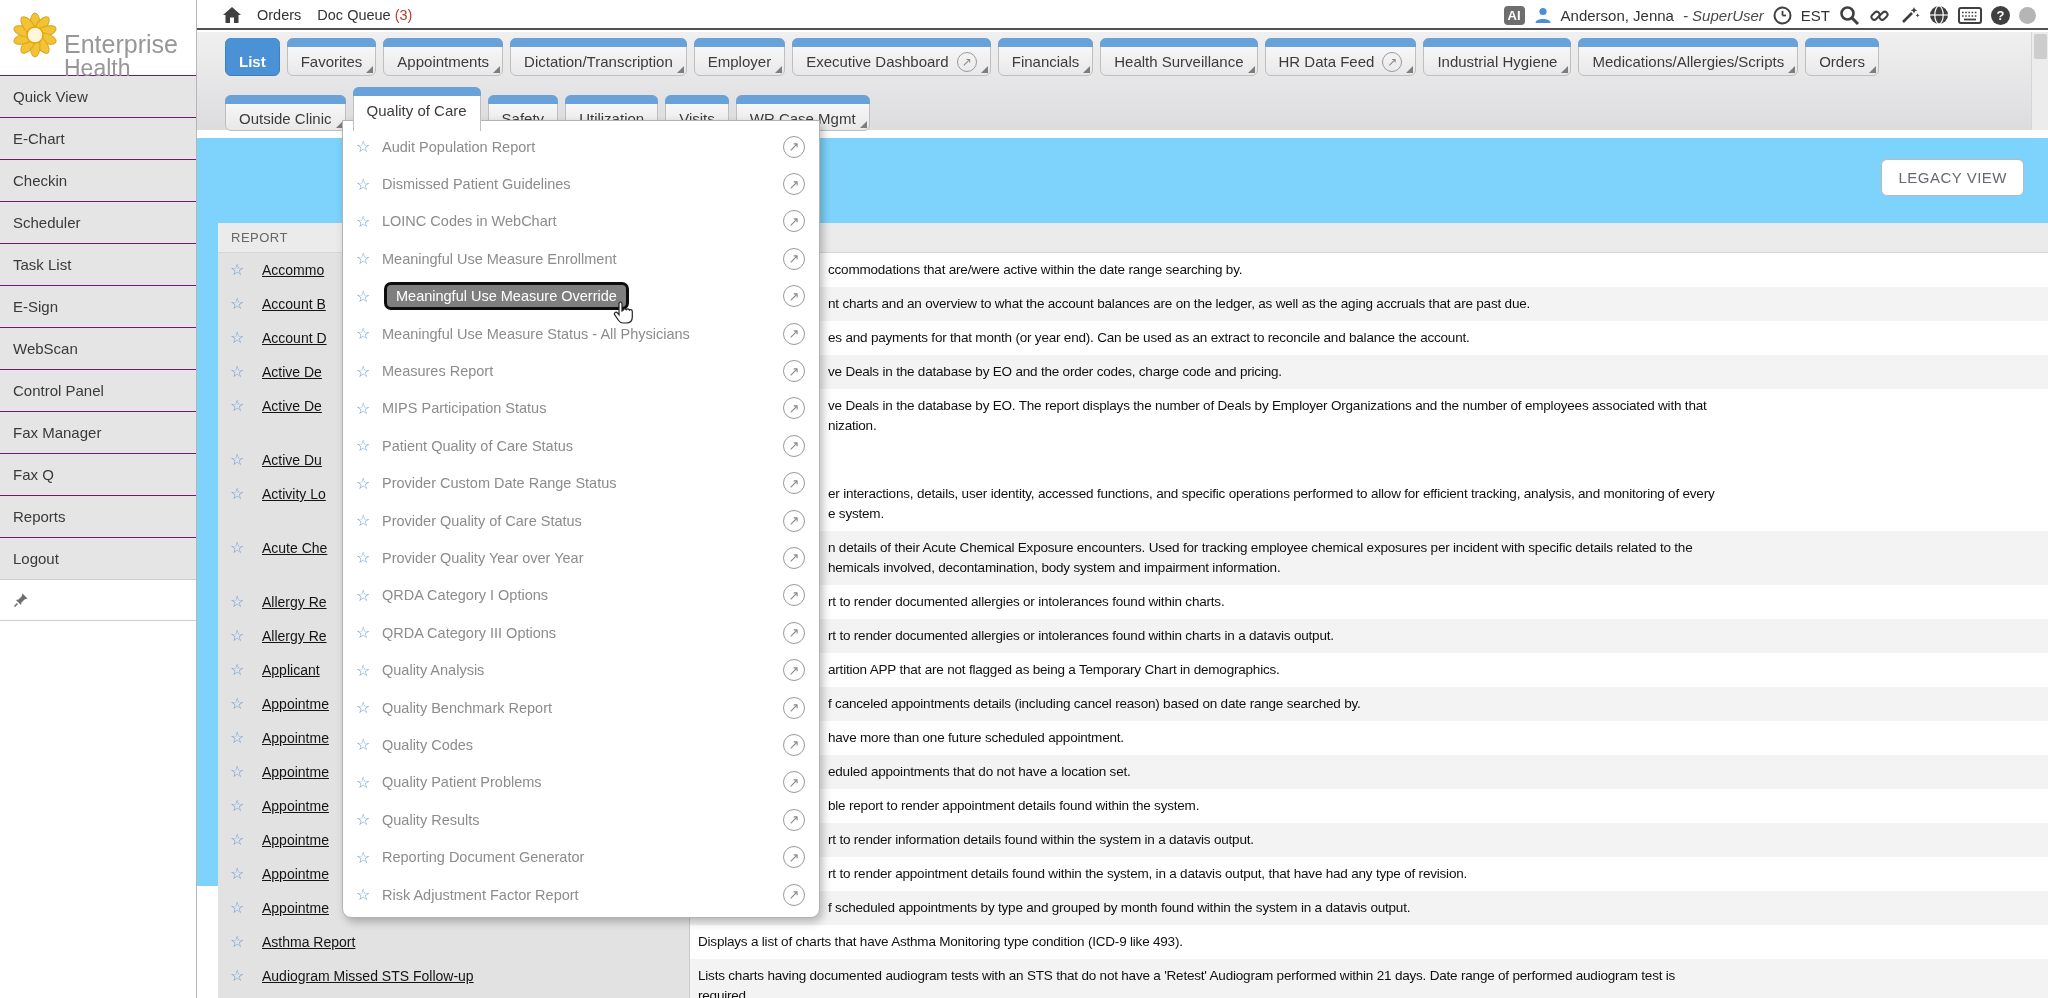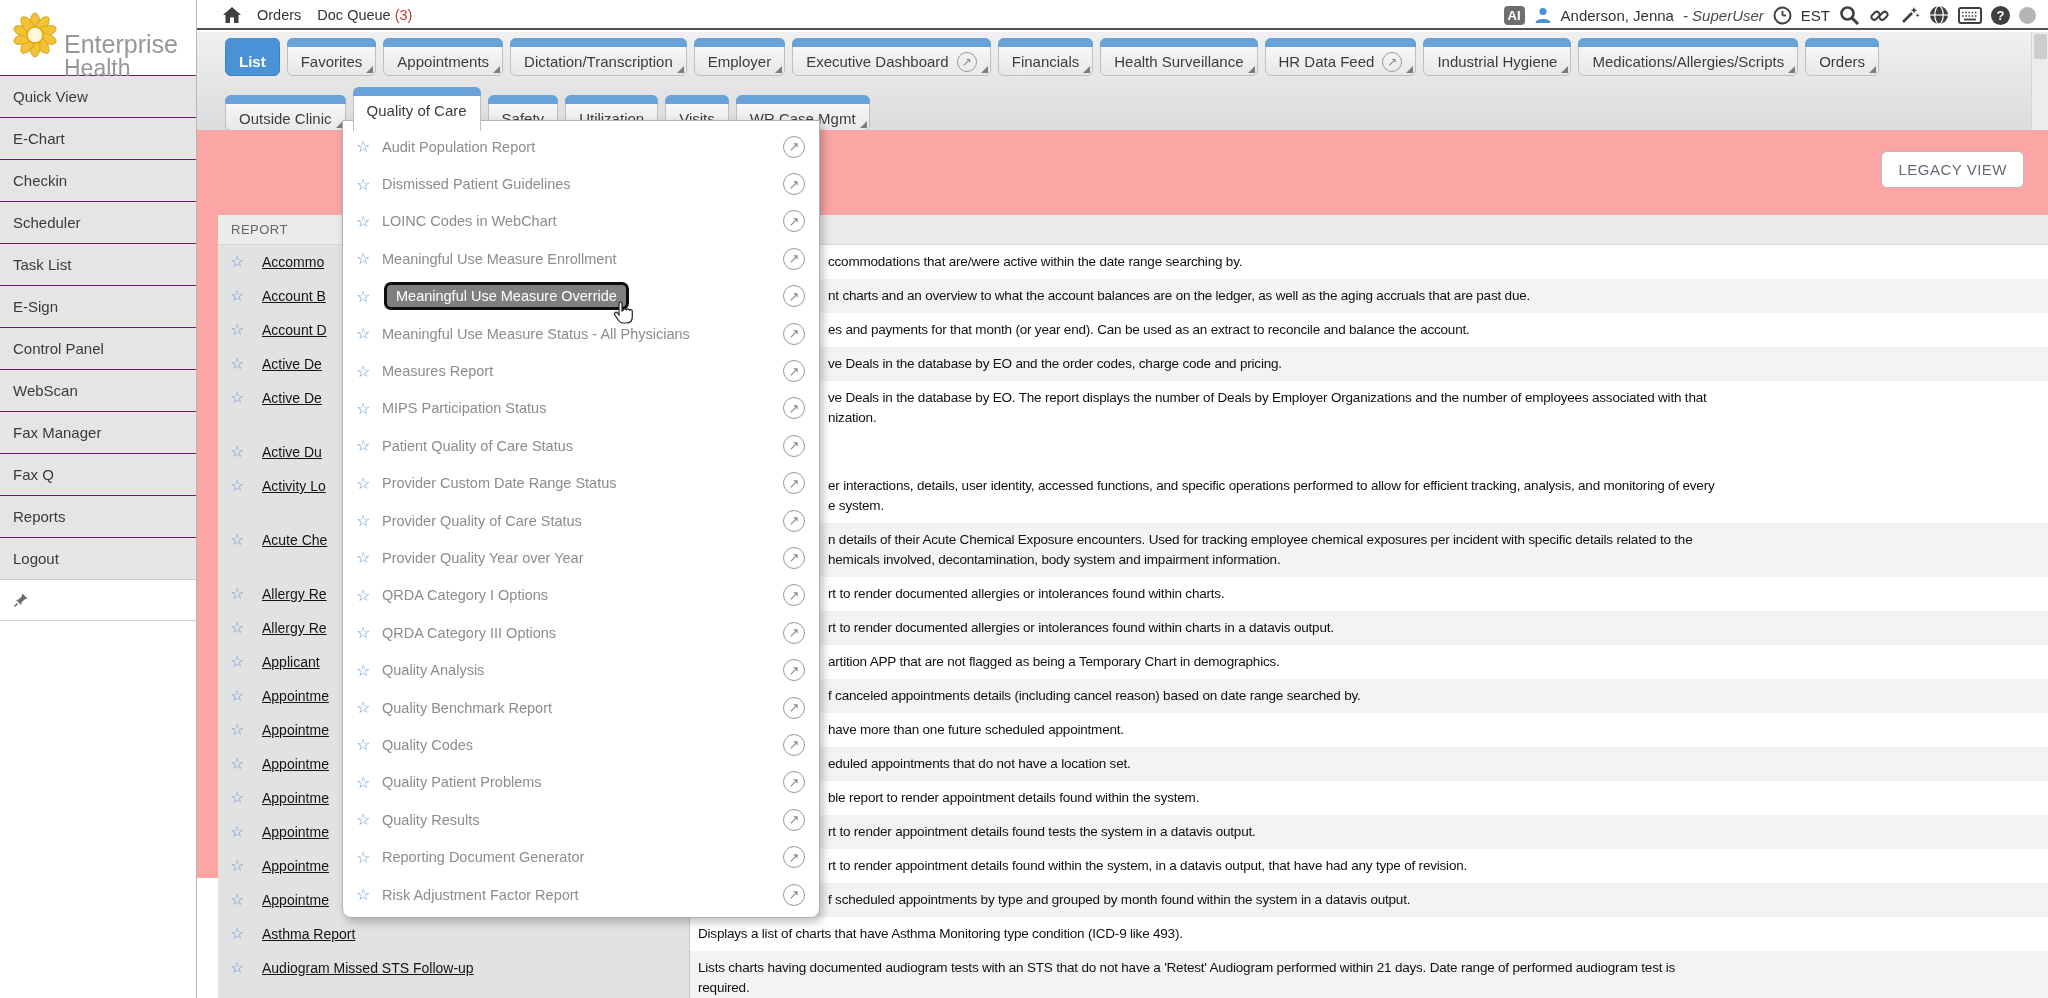--- a/index.html
+++ b/index.html
@@ -66,21 +66,21 @@
   .tab2.active2 .lbl { color:#3c3c3c; }
 
   
   #trackA { position:absolute; right:0; top:32px; width:17px; height:98px; background:#ececec;
     border-left:1px solid #d5d5d5; }
   #trackA .thumb { position:absolute; left:2px; top:2px; width:13px; height:25px;
     background:#cdcdcd; border-radius:2px; }
   #trackB { position:absolute; right:0; top:130px; width:17px; height:85px; background:#fdfdfd; }
 
   
-  #band { position:absolute; left:0; top:130px; width:100%; height:748px; background:#fca5a5; }
+  #band { position:absolute; left:0; top:138px; width:100%; height:748px; background:#7dd3fc; }
   #legacy-btn { position:absolute; right:24px; top:21px; background:#fff;
     border:1px solid #b9b9b9; border-radius:6px; padding:9px 16px; font-size:15px;
     color:#686874; letter-spacing:0.5px; cursor:pointer; }
   #table { position:absolute; left:21px; top:85px; right:0; bottom:-12px; background:#fff; }
   #thead { height:30px; background:#ebebeb; border-bottom:1px solid #d6d6d6;
     font-size:13px; color:#666; letter-spacing:0.5px; line-height:30px; padding-left:13px; }
   .trow { display:flex; height:34px; }
   .trow.tall { height:54px; }
   .trow.tall2 { height:58px; }
   .name-cell { width:472px; flex:none; background:#e2e2e2; border-right:1px solid #c9c9c9;
@@ -145,23 +145,23 @@
         <li>E-Chart</li>
 
         <li>Checkin</li>
 
         <li>Scheduler</li>
 
         <li>Task List</li>
 
         <li>E-Sign</li>
 
+        <li>WebScan</li>
+
         <li>Control Panel</li>
-
-        <li>WebScan</li>
 
         <li>Fax Manager</li>
 
         <li>Fax Q</li>
 
         <li>Reports</li>
 
         <li>Logout</li>
       </ul>
     <ul id="navlist2" class="" style="list-style:none">
@@ -522,21 +522,21 @@
                 <a href="#">Appointme</a>
               </div>
               <div class="desc-cell">ble report to render appointment details found within the system.</div>
             </div>
 
             <div class="trow frag">
               <div class="name-cell">
                 <span class="star">☆</span>
                 <a href="#">Appointme</a>
               </div>
-              <div class="desc-cell">rt to render appointment details found tests the system in a datavis output.</div>
+              <div class="desc-cell">rt to render information details found within the system in a datavis output.</div>
             </div>
 
             <div class="trow frag">
               <div class="name-cell">
                 <span class="star">☆</span>
                 <a href="#">Appointme</a>
               </div>
               <div class="desc-cell">rt to render appointment details found within the system, in a datavis output, that have had any type of revision.</div>
             </div>
 

